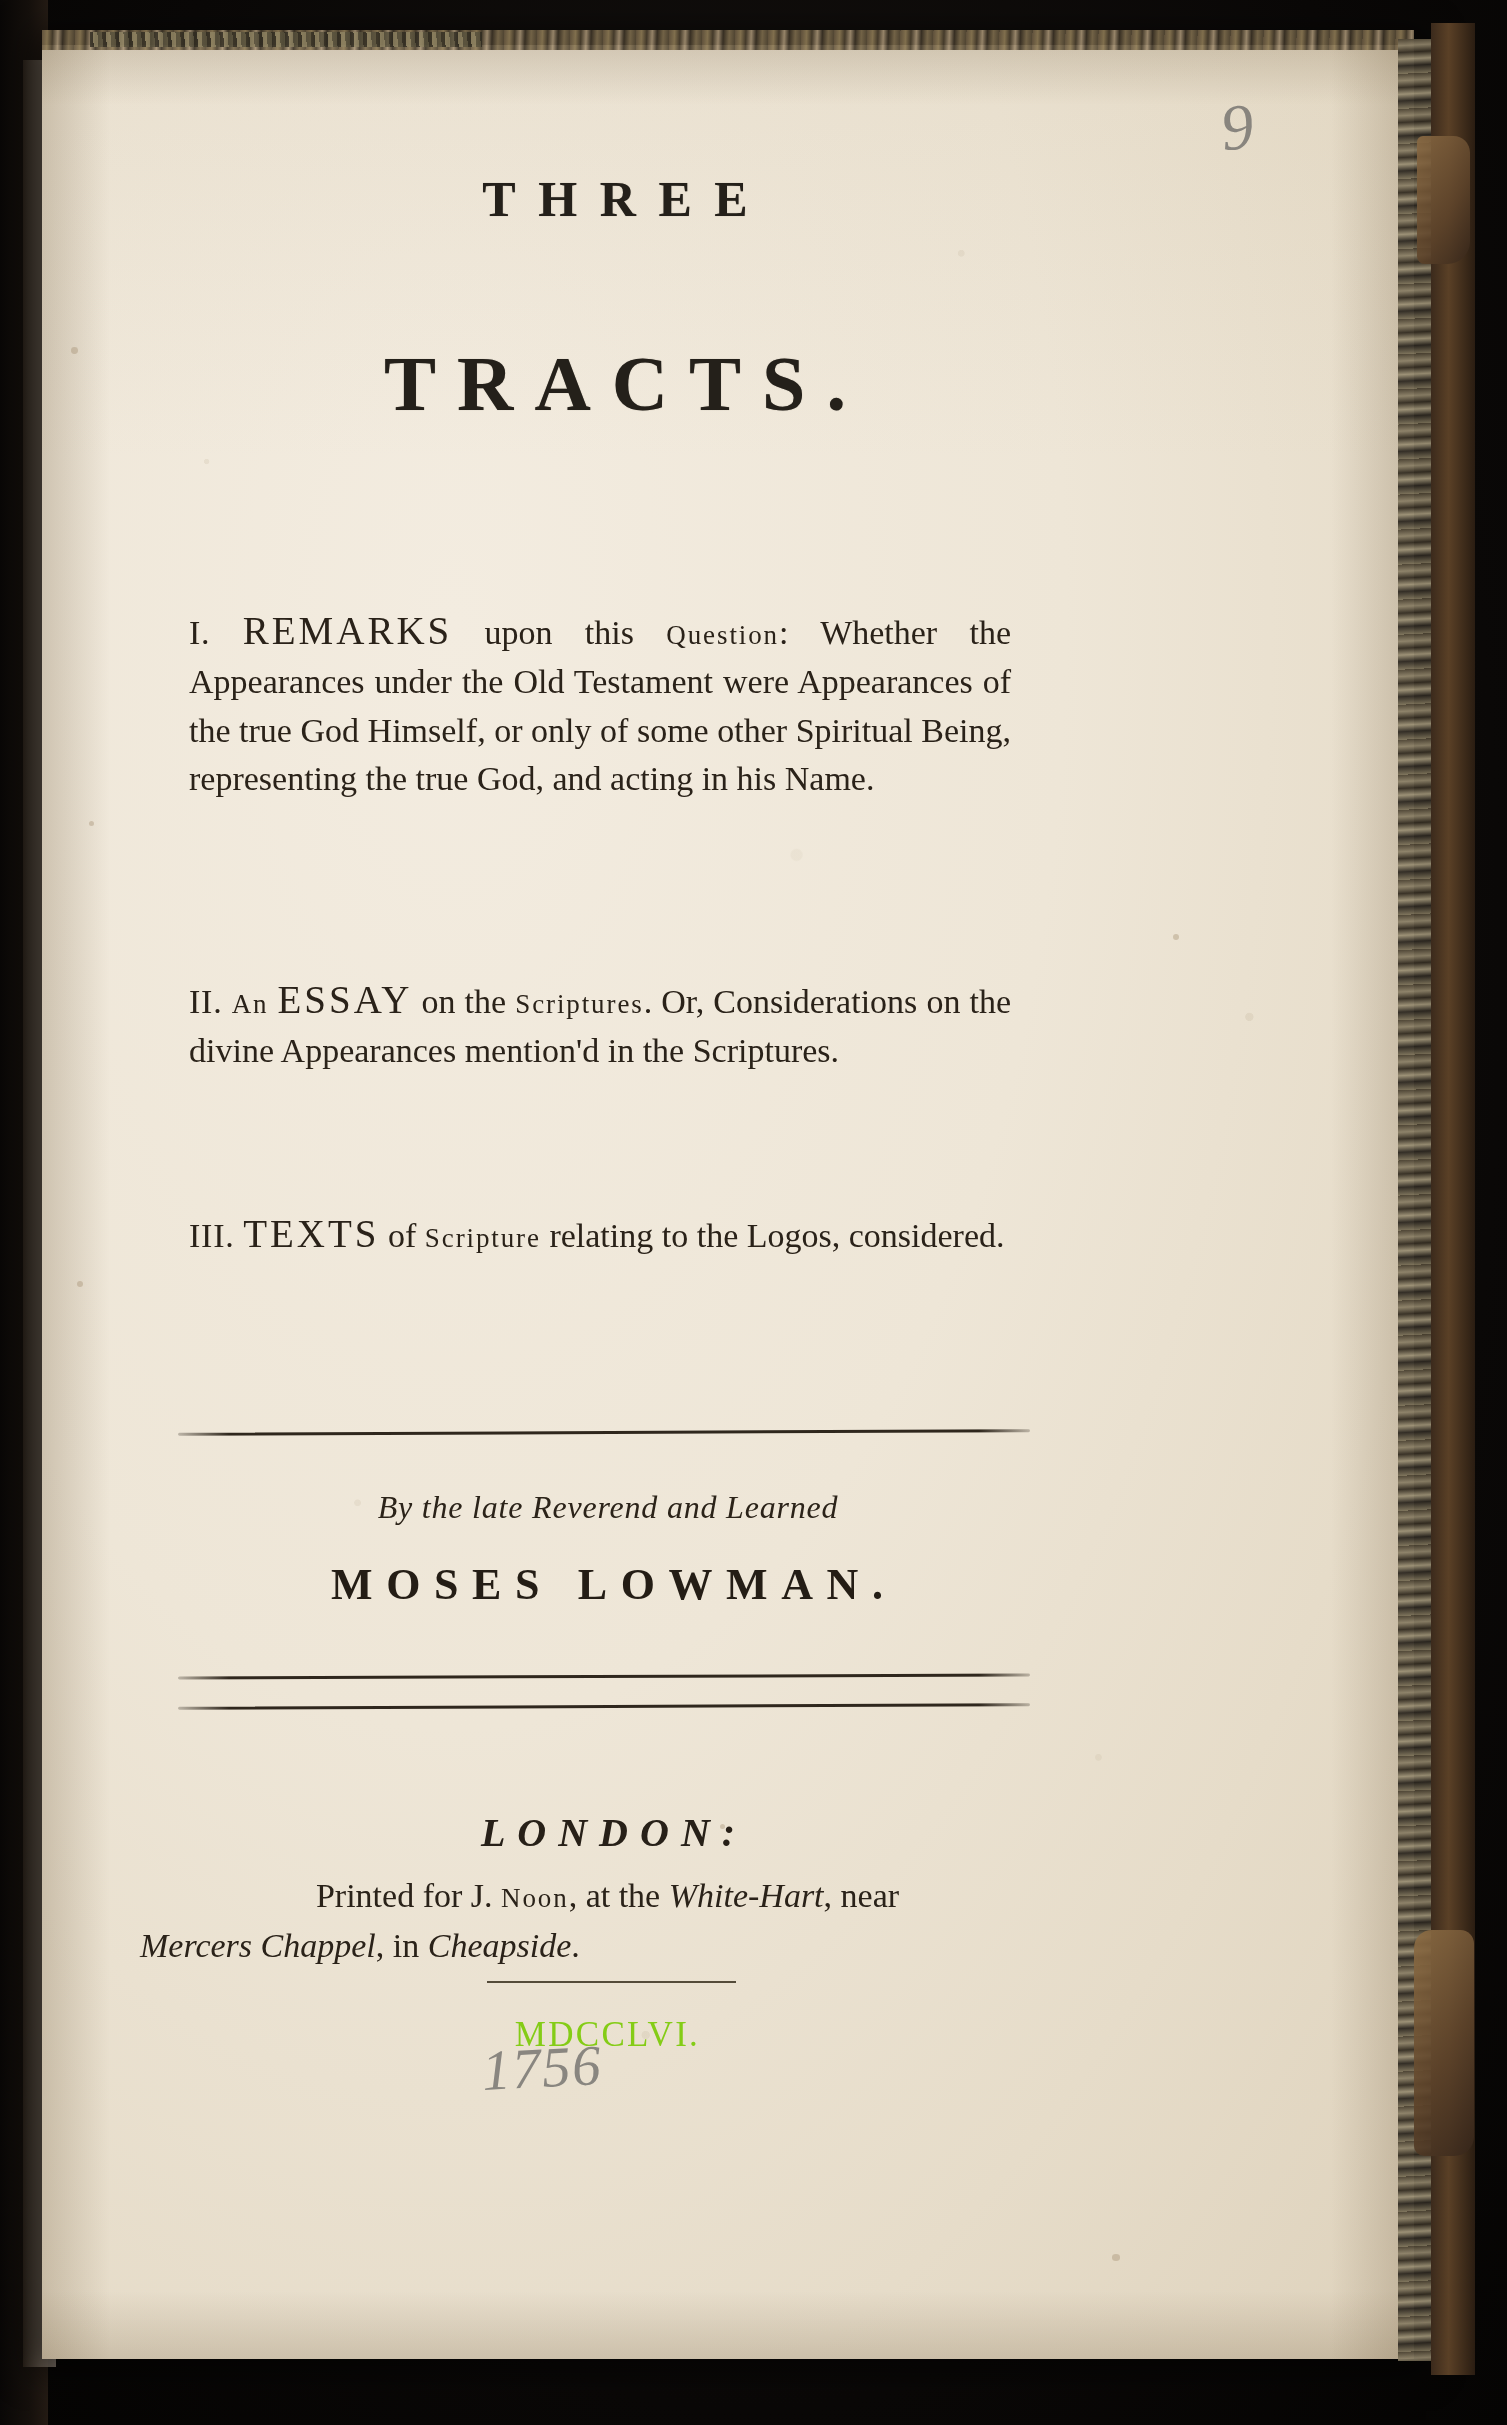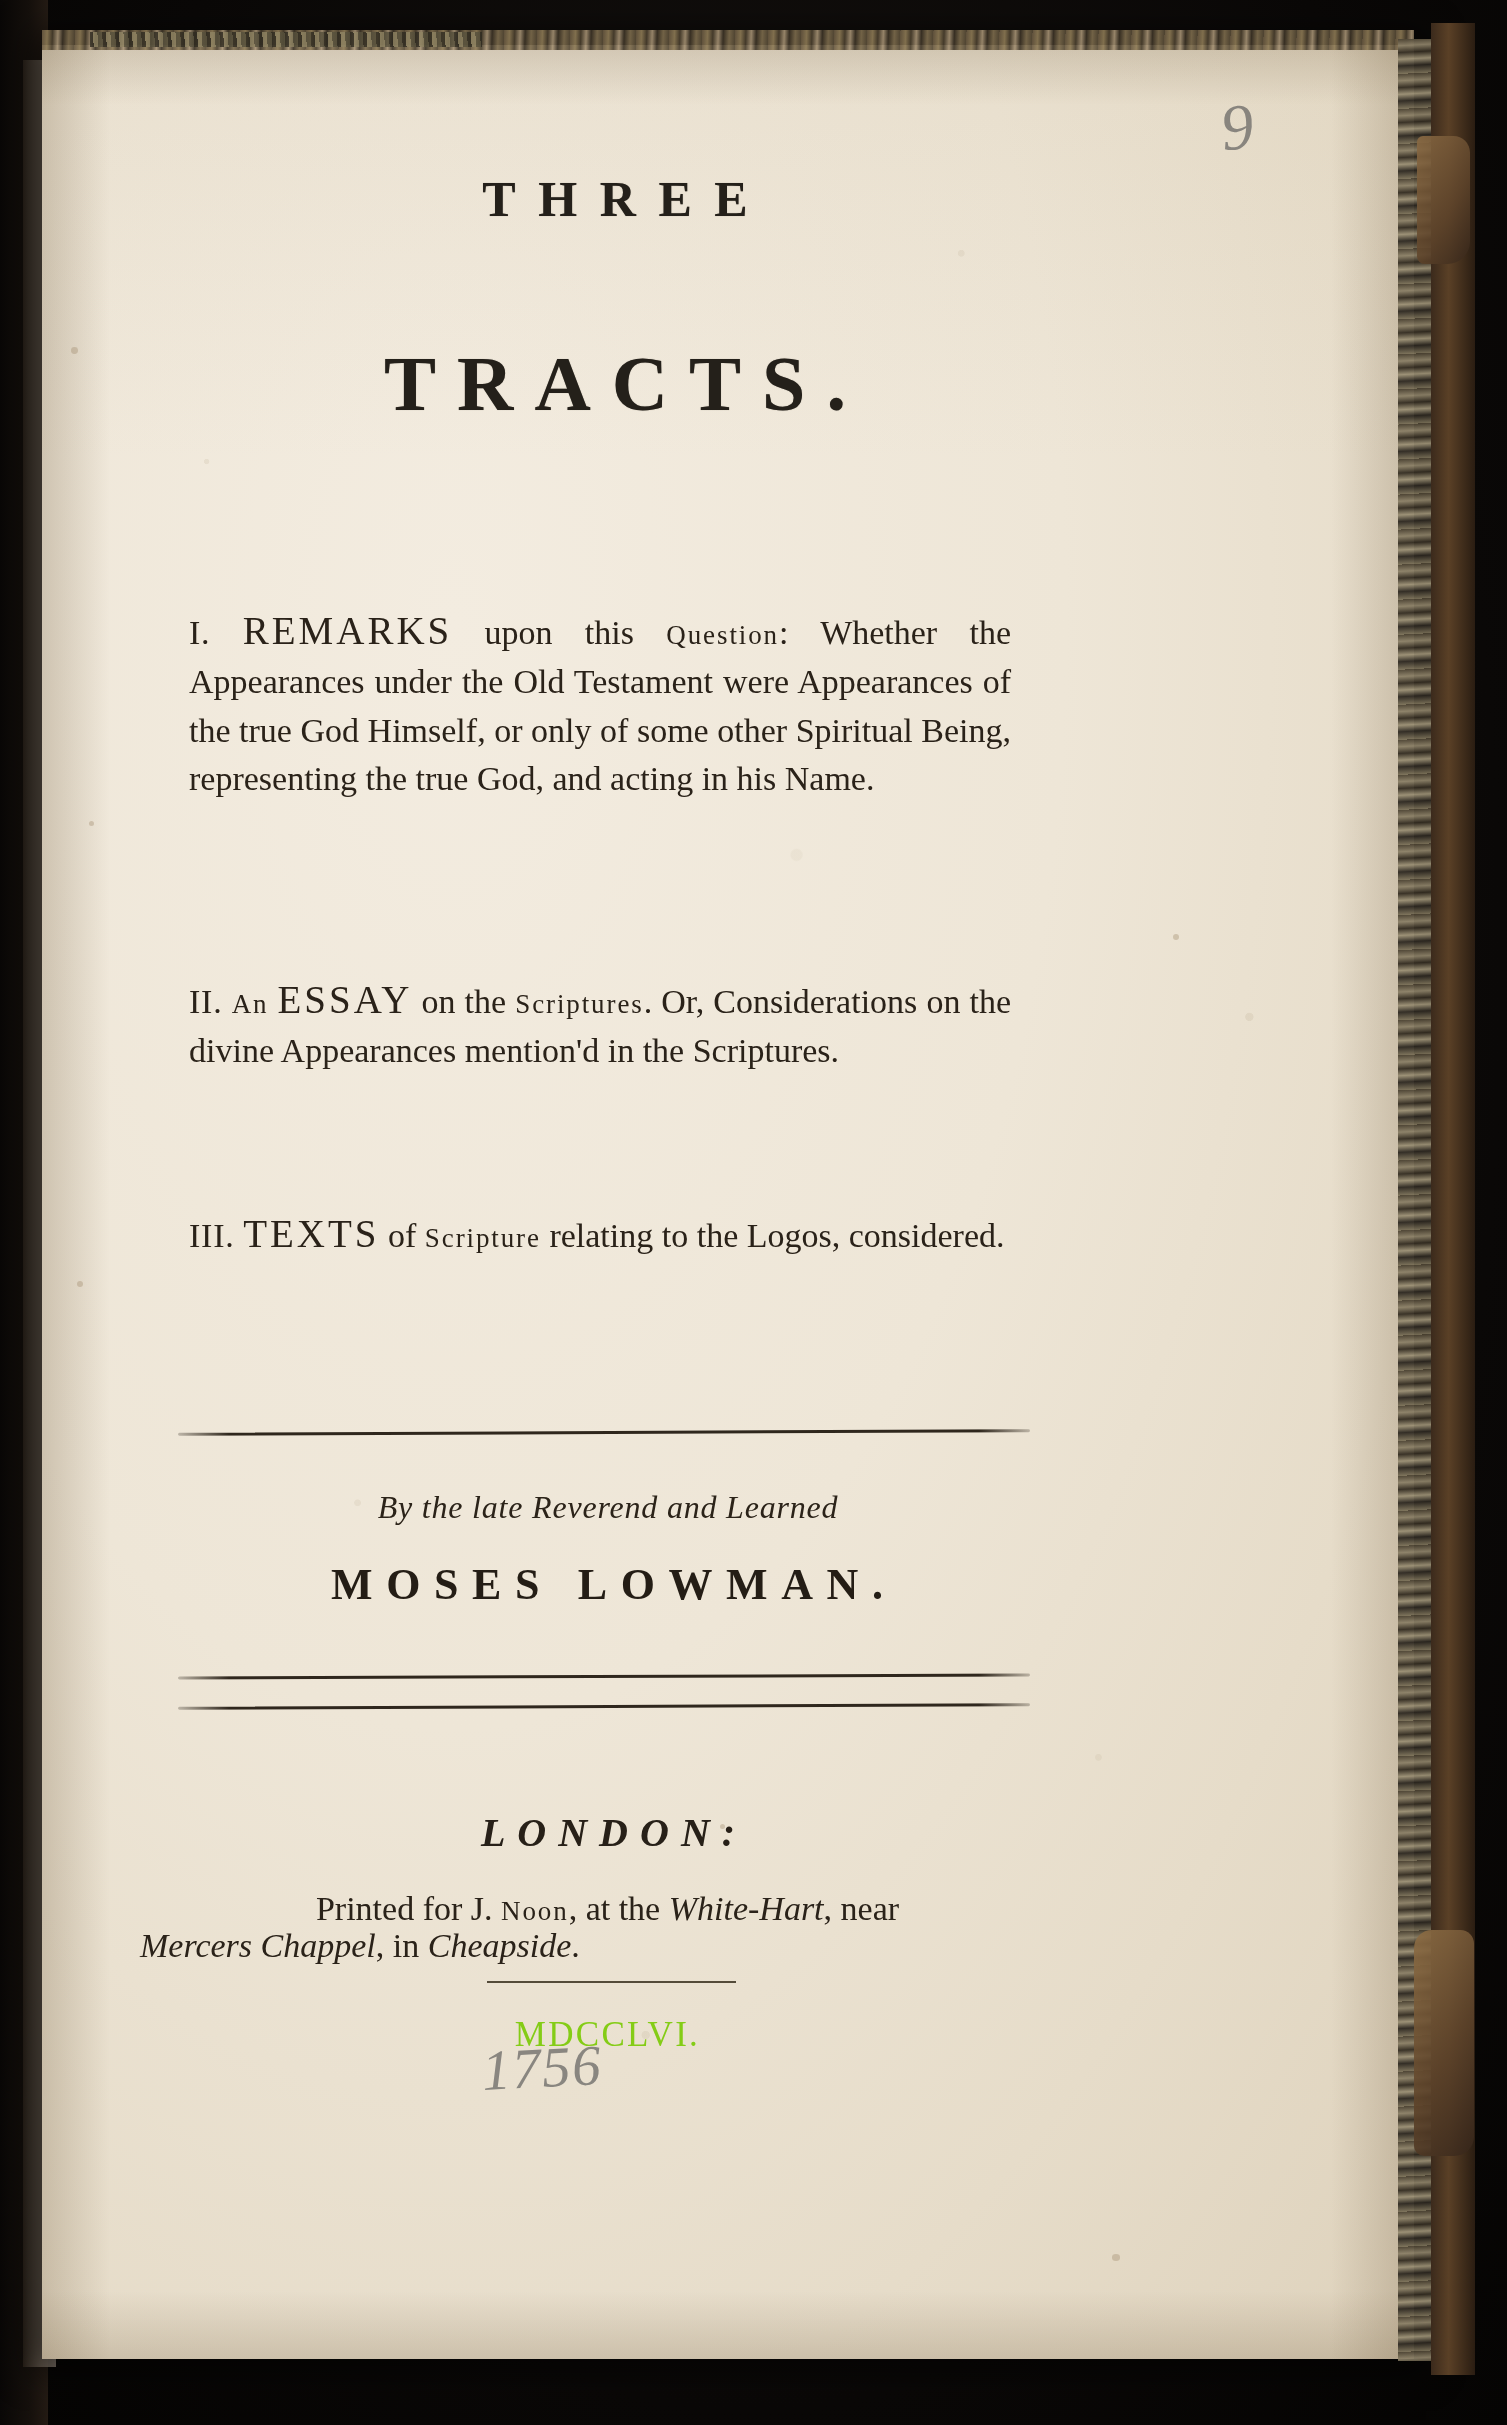--- a/index.html
+++ b/index.html
@@ -214,21 +214,20 @@
     font-style: italic;
     color: #272018;
     font-weight: 600;
   }
   #imprint-line1 {
     position: absolute;
     left: 98px; top: 1877px; width: 935px;
     text-align: center;
     font-size: 34px;
     color: #2a2219;
-    margin-top: 13px;
   }
   #imprint-line2 {
     position: absolute;
     left: 98px; top: 1927px; width: 935px;
     text-align: left;
     font-size: 34px;
     color: #2a2219;
   }
   #imprint-year {
     position: absolute;

